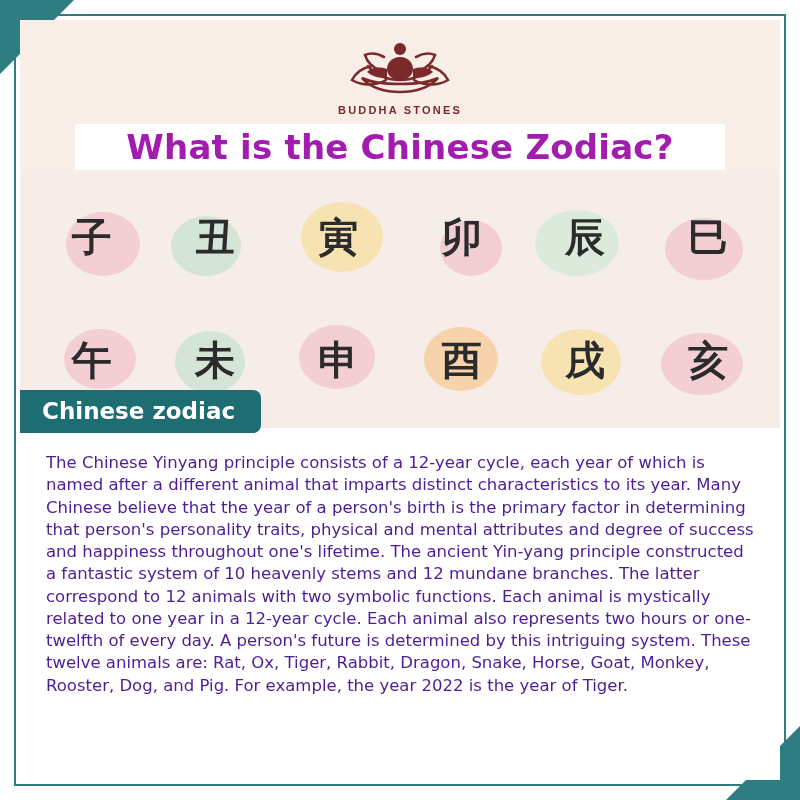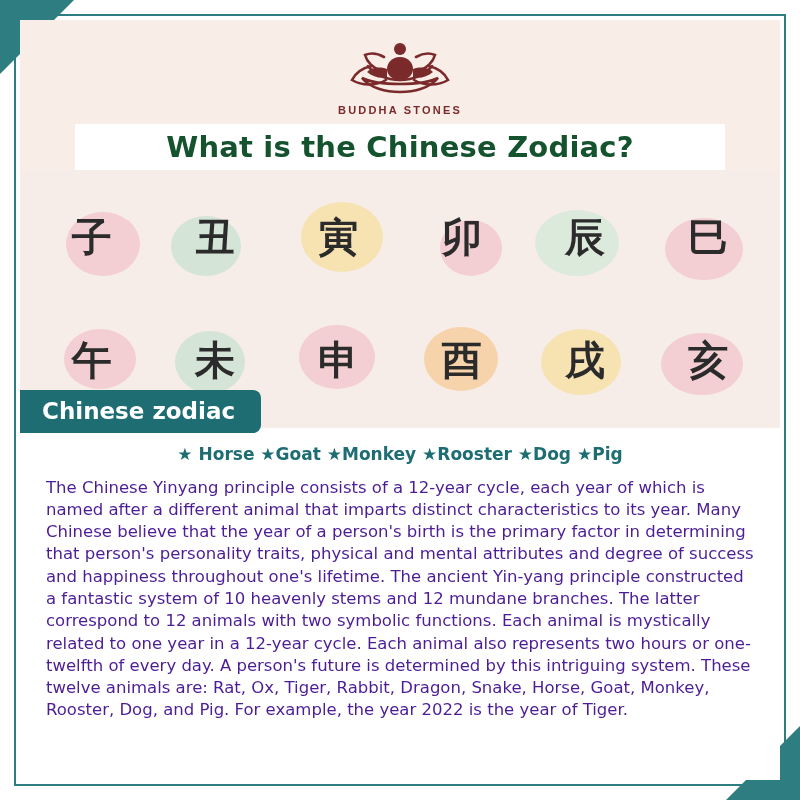--- a/index.html
+++ b/index.html
@@ -83,23 +83,23 @@
     right: 55px;
     bottom: 0;
     height: 46px;
     background: #ffffff;
     display: flex;
     align-items: center;
     justify-content: center;
   }
   .title-band h1 {
     margin: 0;
-    font-size: 29px;
-    font-weight: bold;
-    color: #14532d;
+    font-size: 34px;
+    font-weight: bold;
+    color: #a21caf;
     letter-spacing: 0.2px;
     font-family: "DejaVu Sans", sans-serif;
   }
 
   
   .zodiac-panel {
     position: relative;
     height: 258px;
     background: #f6ece8;
     overflow: hidden;
@@ -279,18 +279,17 @@
         </div>
 
       </div>
     </div>
 
     <div class="tag-row">
       <div class="zodiac-tag">Chinese zodiac</div>
     </div>
 
     <div class="body-area">
-      <div class="animal-list">★ Horse ★Goat ★Monkey ★Rooster ★Dog ★Pig</div>
       <div class="paragraph">The Chinese Yinyang principle consists of a 12-year cycle, each year of which is named after a different animal that imparts distinct characteristics to its year. Many Chinese believe that the year of a person's birth is the primary factor in determining that person's personality traits, physical and mental attributes and degree of success and happiness throughout one's lifetime. The ancient Yin-yang principle constructed a fantastic system of 10 heavenly stems and 12 mundane branches. The latter correspond to 12 animals with two symbolic functions. Each animal is mystically related to one year in a 12-year cycle. Each animal also represents two hours or one-twelfth of every day. A person's future is determined by this intriguing system. These twelve animals are: Rat, Ox, Tiger, Rabbit, Dragon, Snake, Horse, Goat, Monkey, Rooster, Dog, and Pig. For example, the year  2022 is the year of Tiger.</div>
     </div>
 
   </div>
 </div>
 
 </body></html>

